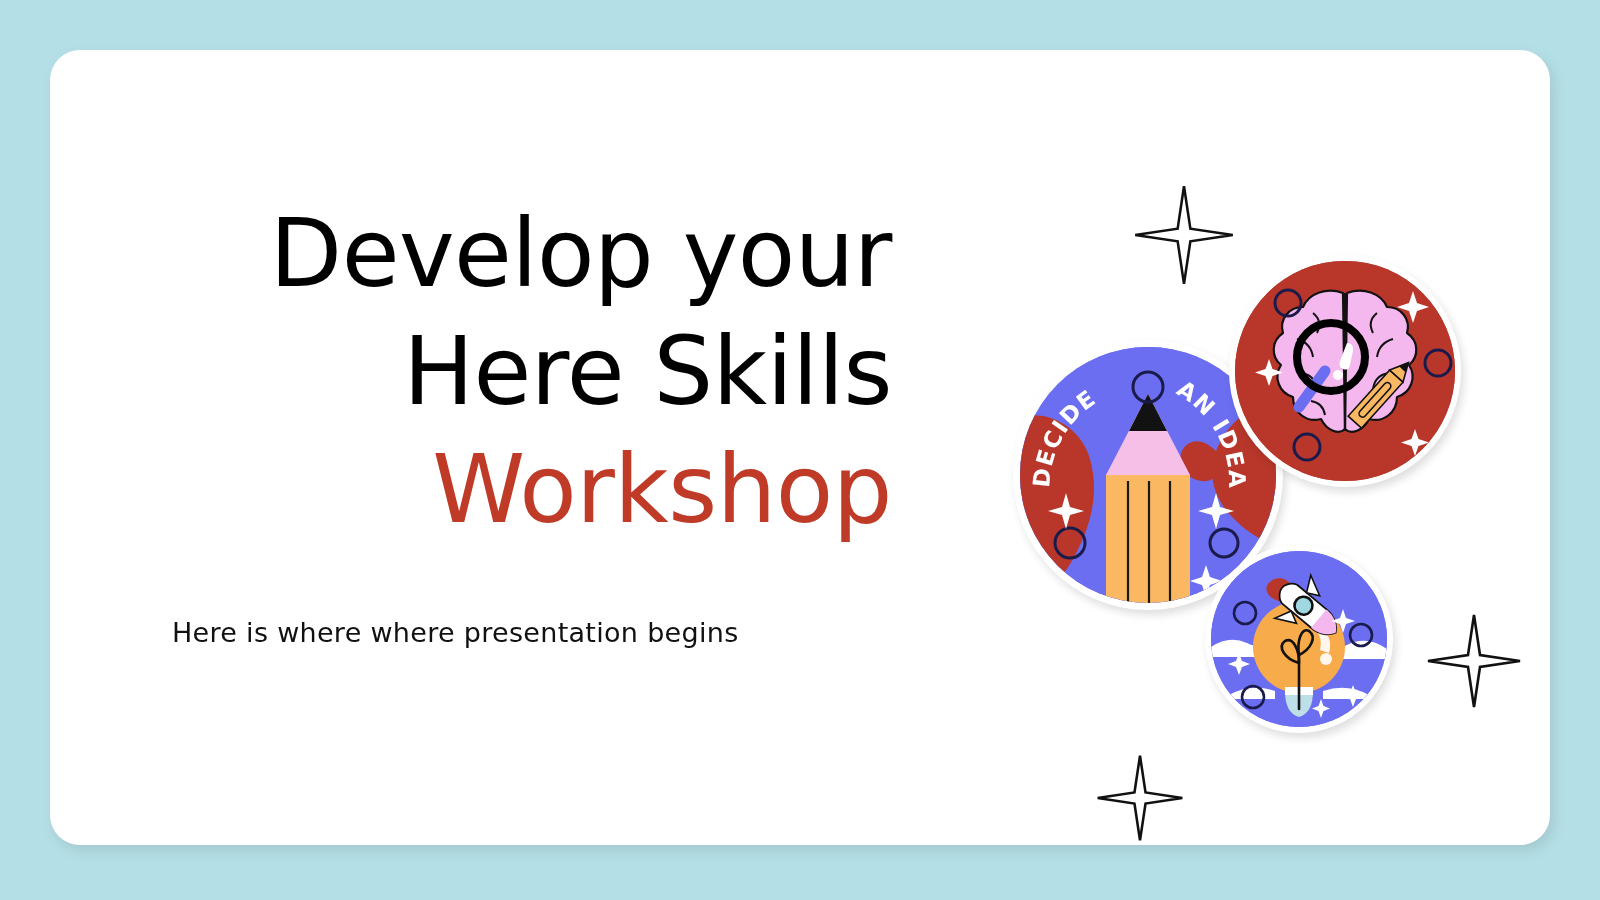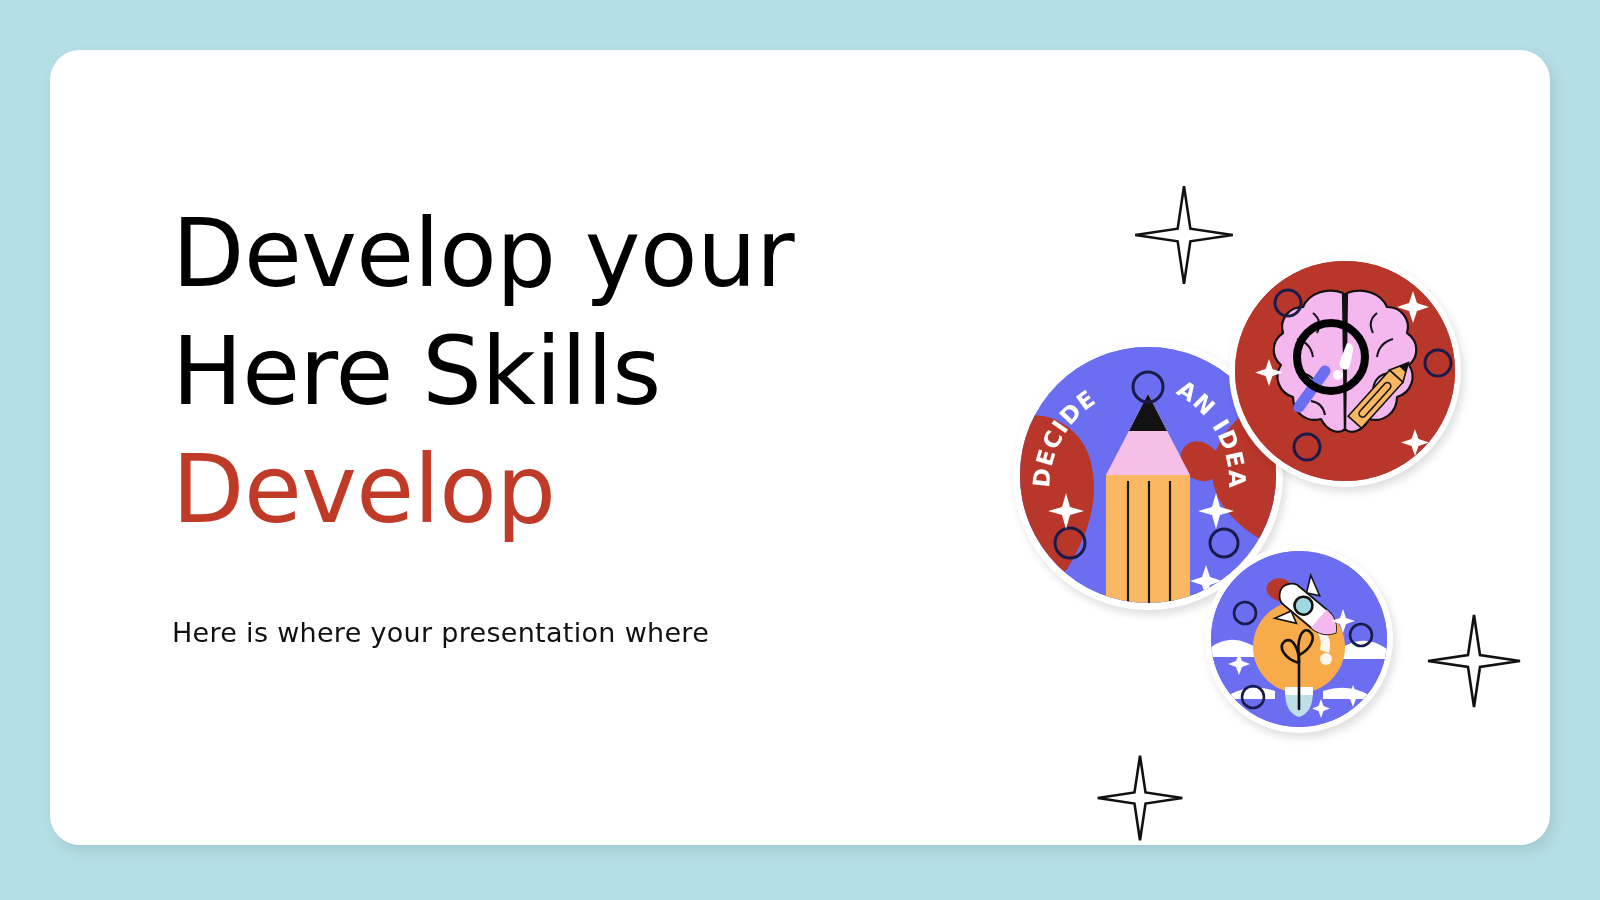--- a/index.html
+++ b/index.html
@@ -42,20 +42,21 @@
     width: 720px;
   }
   .title-line {
     font-family: "DejaVu Sans", sans-serif;
     font-weight: 400;
     font-size: 94px;
     line-height: 118px;
     letter-spacing: -0.5px;
     color: #000000;
     white-space: nowrap;
+    text-align: right;
   }
   .title-line.accent {
     color: #c03a28;
   }
   #subtitle {
     position: absolute;
     left: 122px;
     top: 567px;
     font-family: "DejaVu Sans", sans-serif;
     font-weight: 400;
@@ -103,24 +104,24 @@
 </head>
 <body>
 
 <div id="slide-root">
 
   <div id="slide-card">
 
     <div id="title-block">
       <div class="title-line">Develop your</div>
       <div class="title-line">Here Skills</div>
-      <div class="title-line accent">Develop</div>
-    </div>
-
-    <div id="subtitle">Here is where your presentation where</div>
+      <div class="title-line accent">Workshop</div>
+    </div>
+
+    <div id="subtitle">Here is where where presentation begins</div>
 
     <div class="star-outline" id="star-top">
       <svg viewBox="0 0 100 100" width="106" height="106" aria-hidden="true">
         <path d="M50 4 L56 44 L96 50 L56 56 L50 96 L44 56 L4 50 L44 44 Z" fill="none" stroke="#111111" stroke-width="2.4" stroke-linejoin="miter"></path>
       </svg>
     </div>
 
     <div class="star-outline" id="star-right">
       <svg viewBox="0 0 100 100" width="100" height="100" aria-hidden="true">
         <path d="M50 4 L56 44 L96 50 L56 56 L50 96 L44 56 L4 50 L44 44 Z" fill="none" stroke="#111111" stroke-width="2.6" stroke-linejoin="miter"></path>

